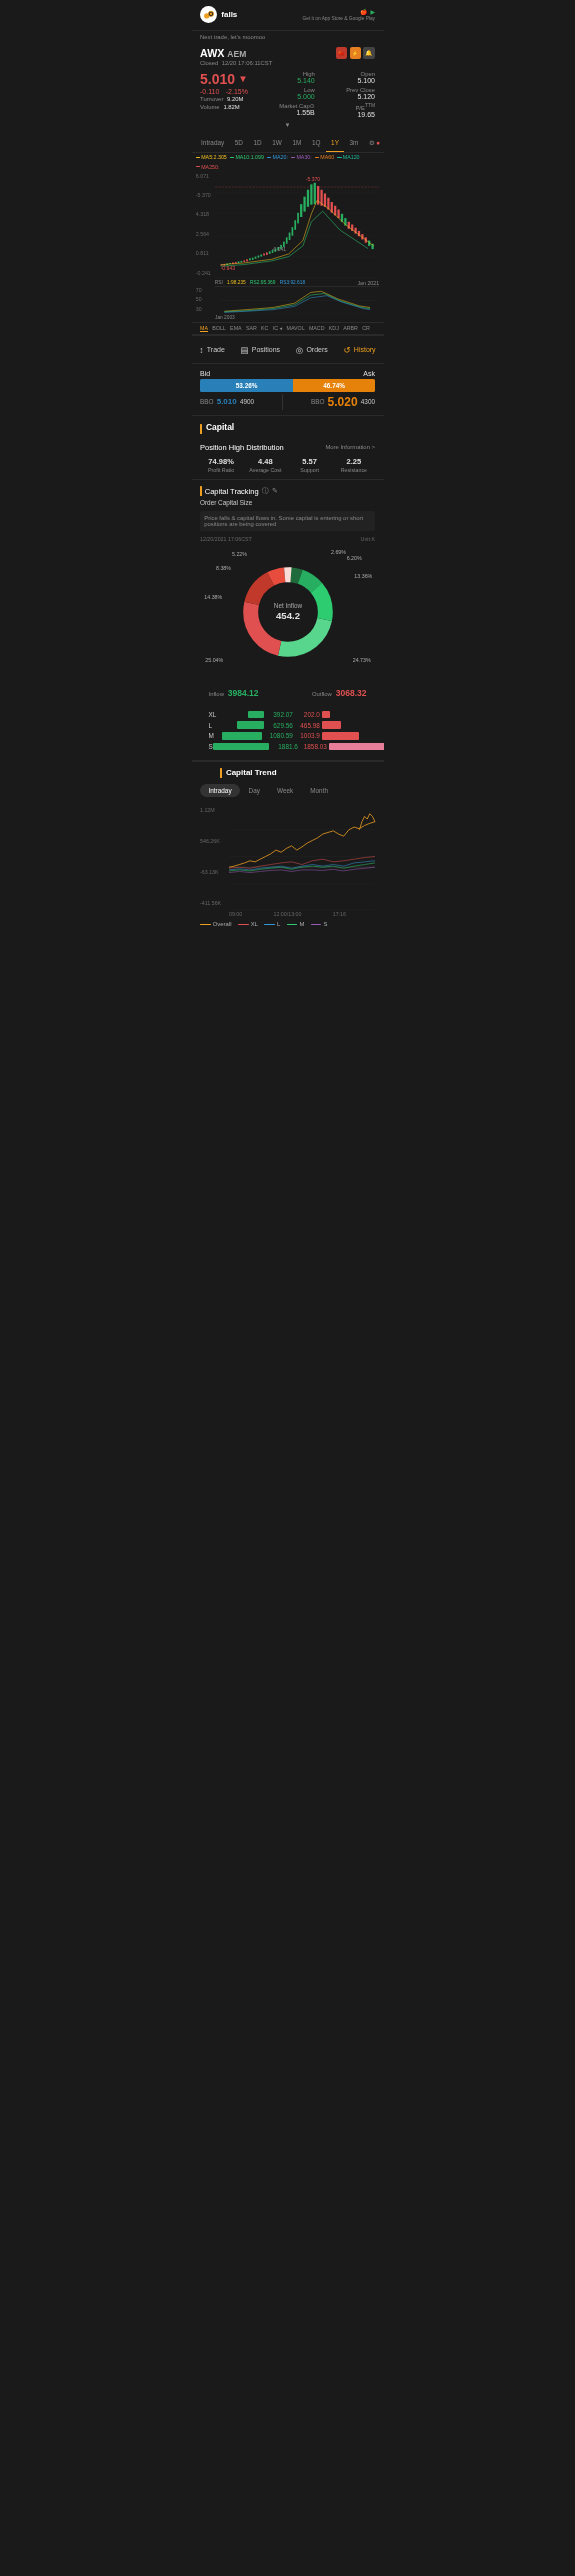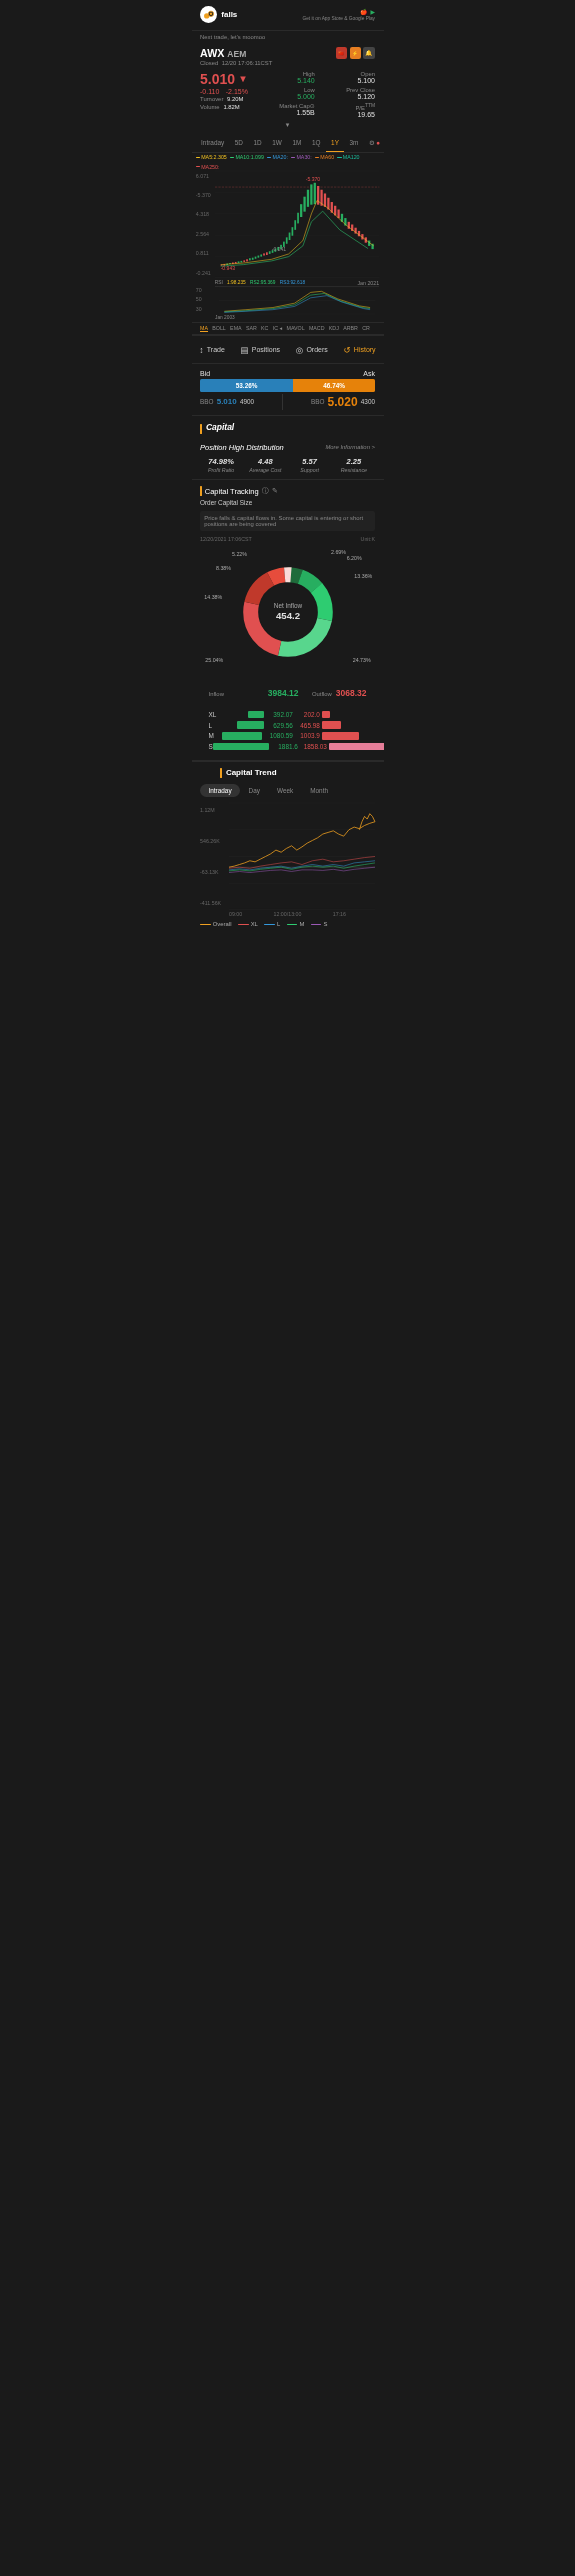--- a/index.html
+++ b/index.html
@@ -90,21 +90,21 @@
     .cost-item-label { font-size: 5.3px; color: #888; margin-top: 1.1px; }
 
     .cap-tracking-header { display: flex; align-items: center; gap: 3.2px; margin-bottom: 2.1px; }
     .cap-tracking-title { font-size: 7.5px; color: #fff; font-weight: 500; }
     .order-capital-label { font-size: 6.4px; color: #ccc; margin-bottom: 4.3px; }
     .price-note { font-size: 5.9px; color: #888; padding: 4.3px; background: #222; border-radius: 2.1px; margin-bottom: 4.3px; }
     .update-time { font-size: 5.3px; color: #666; display: flex; justify-content: space-between; margin-bottom: 4.3px; }
 
     .flow-summary { display: flex; justify-content: space-between; padding: 5.3px 8.5px; margin-top: 4.3px; }
     .flow-label { font-size: 5.9px; color: #888; }
-    .flow-inflow { font-size: 8.5px; font-weight: bold; color: #27ae60; margin-left: 40px; }
+    .flow-inflow { font-size: 8.5px; font-weight: bold; color: #27ae60; }
     .flow-outflow { font-size: 8.5px; font-weight: bold; color: #e05050; }
 
     .flow-table { padding: 2.1px 8.5px; }
     .flow-row { display: flex; align-items: center; justify-content: space-between; padding: 1.6px 0; }
 
     .capital-trend { padding: 6.4px 8.5px; border-top: 0.5px solid #2a2a2a; }
     .trend-tabs { display: flex; gap: 0; margin-bottom: 6.4px; }
     .trend-tab { padding: 2.7px 8.5px; font-size: 6.4px; color: #888; cursor: pointer; border-radius: 10.7px; }
     .trend-tab.active { background: #333; color: #fff; }
 
@@ -423,21 +423,21 @@
     <div class="bbo-divider"></div>
     <div class="bbo-item">
       <span class="bbo-label">BBO</span>
       <span class="bbo-ask-price">5.020</span>
       <span class="bbo-qty">4300</span>
     </div>
   </div>
 </div>
 
 <div class="divider"></div>
-<div style="padding:6.4px 8.5px;font-style:italic;">
+<div style="padding:6.4px 8.5px;">
   <div style="display:flex; align-items:center; margin-bottom:6.4px;">
     <div style="width:1.6px; height:9.6px; background:#f0a020; margin-right:4.3px; border-radius:0.5px;"></div>
     <span class="section-title" style="font-size:8.5px;font-weight:bold;">Capital</span>
   </div>
 
   <div class="sub-section-title">
     <span class="sub-title-text">Position High Distribution</span>
     <span class="more-info">More Information &gt;</span>
   </div>
   <div class="cost-dist-grid">

